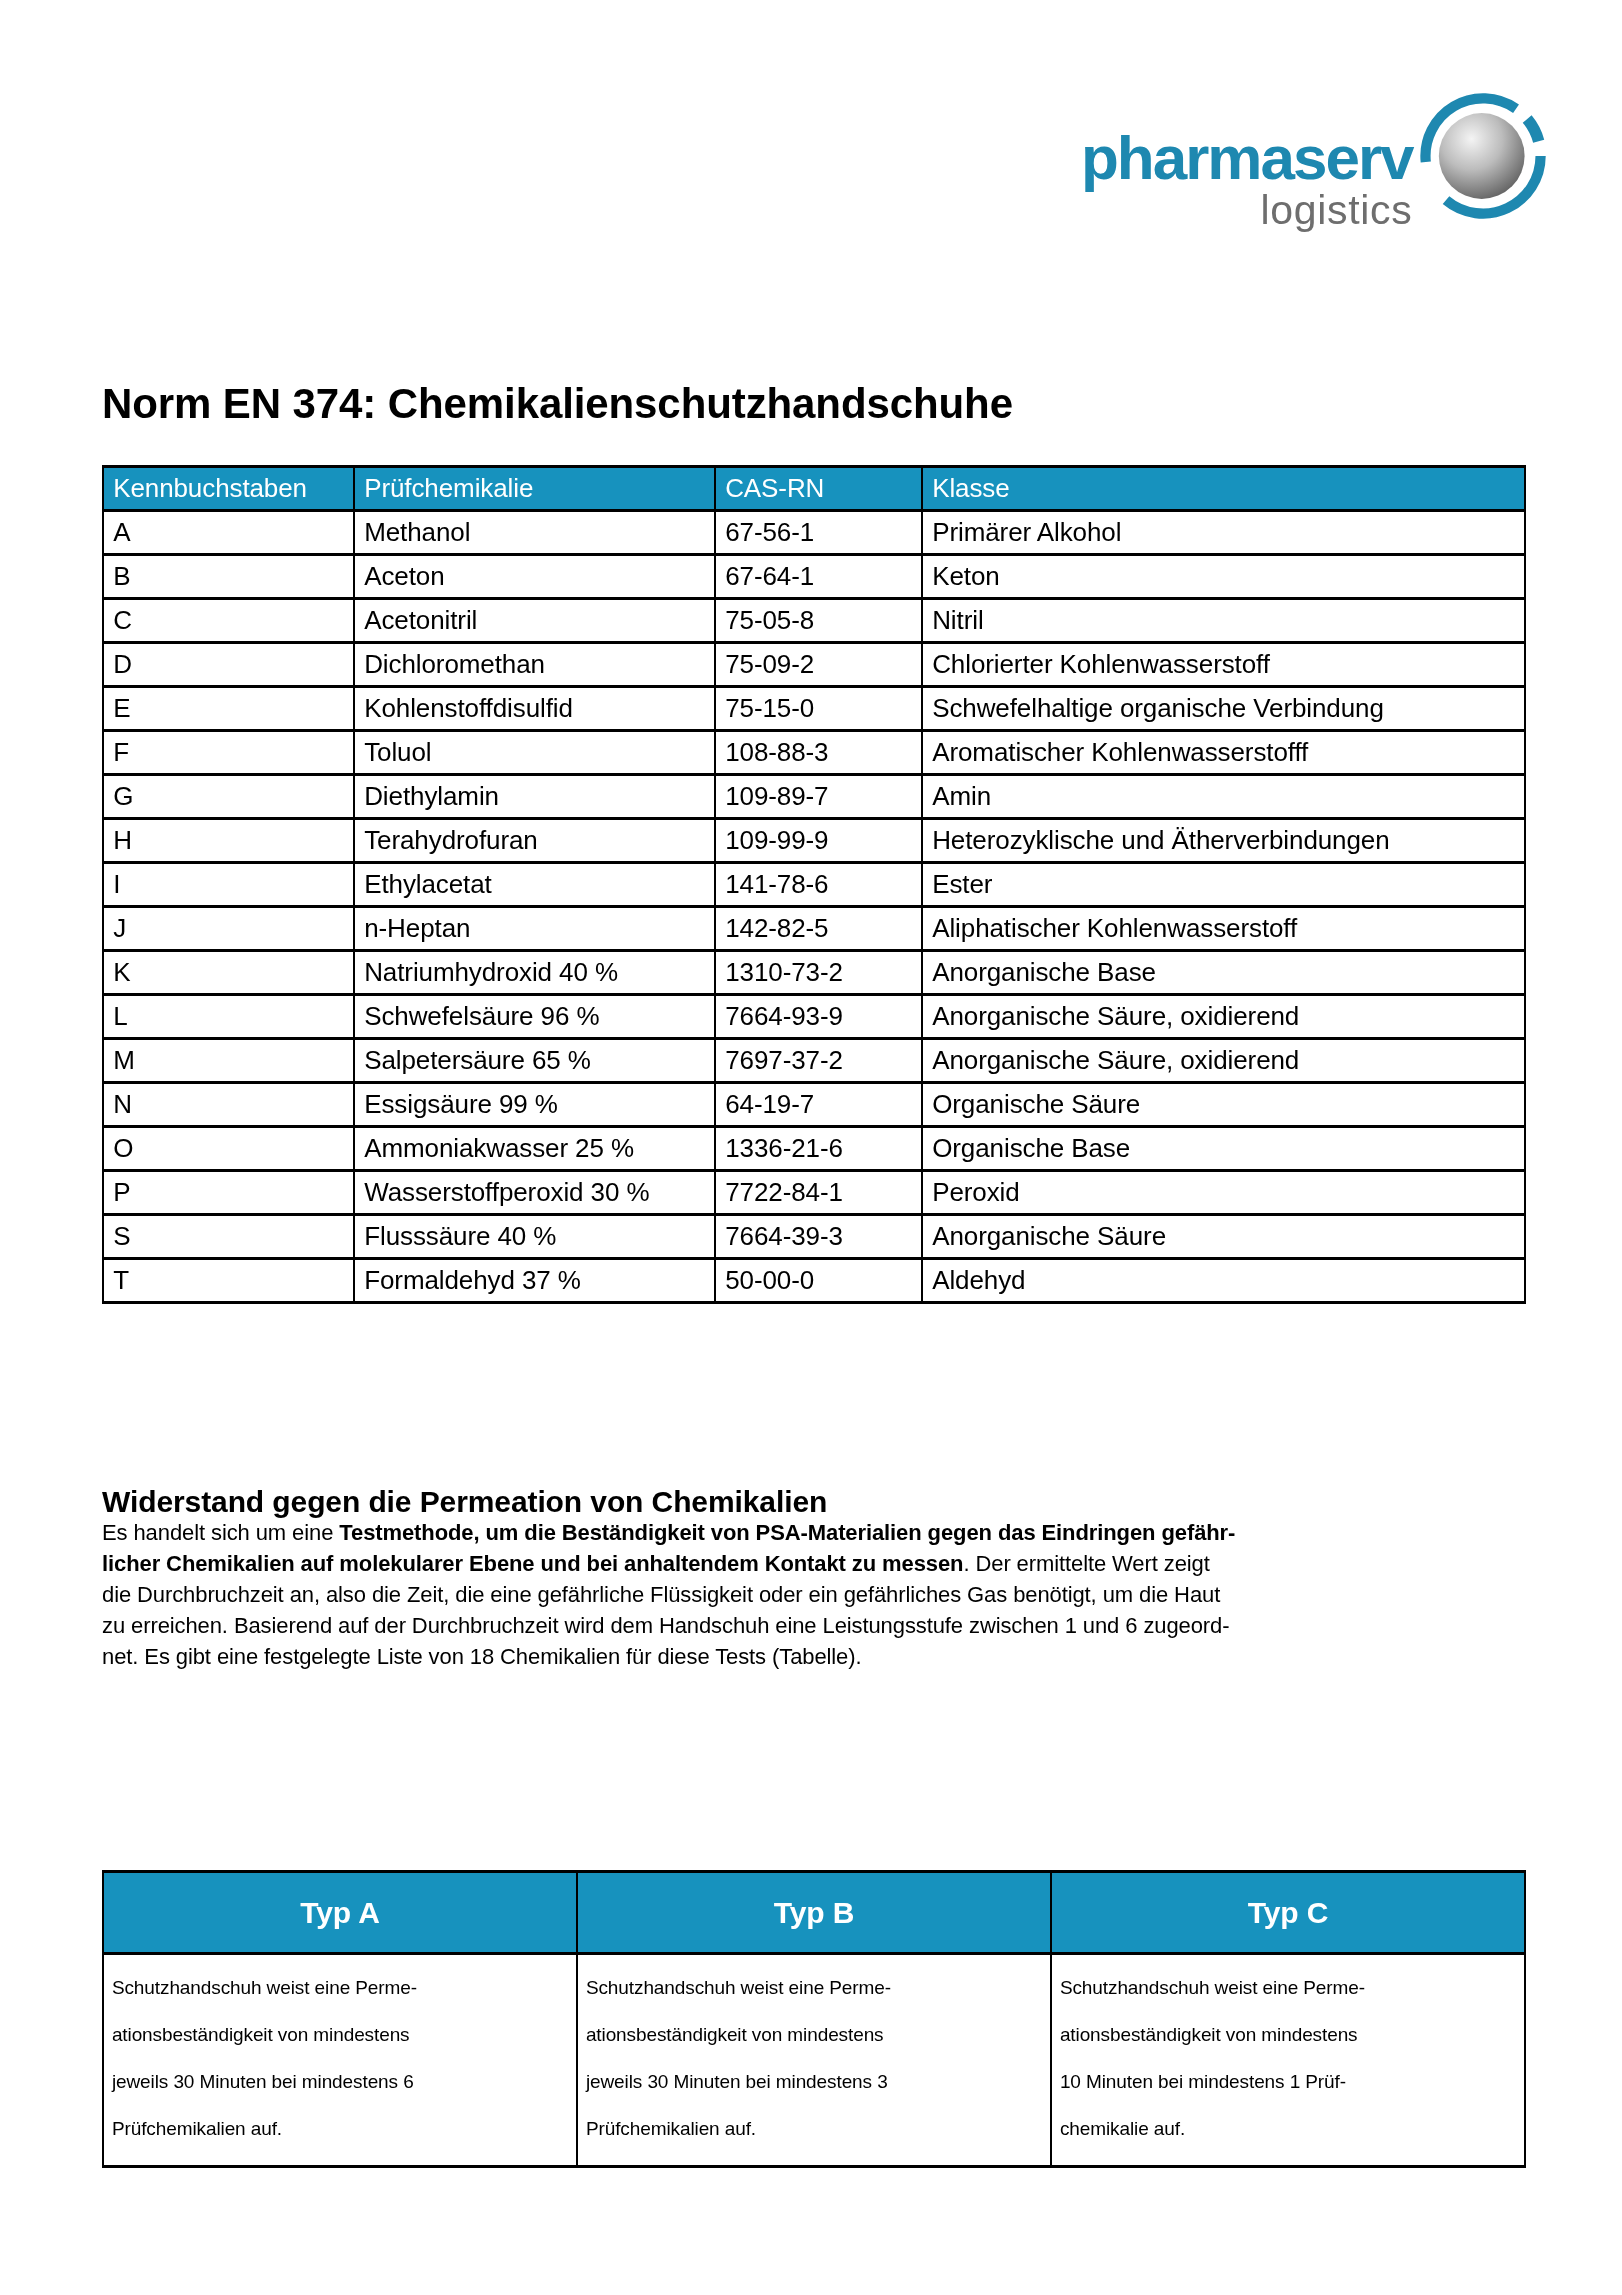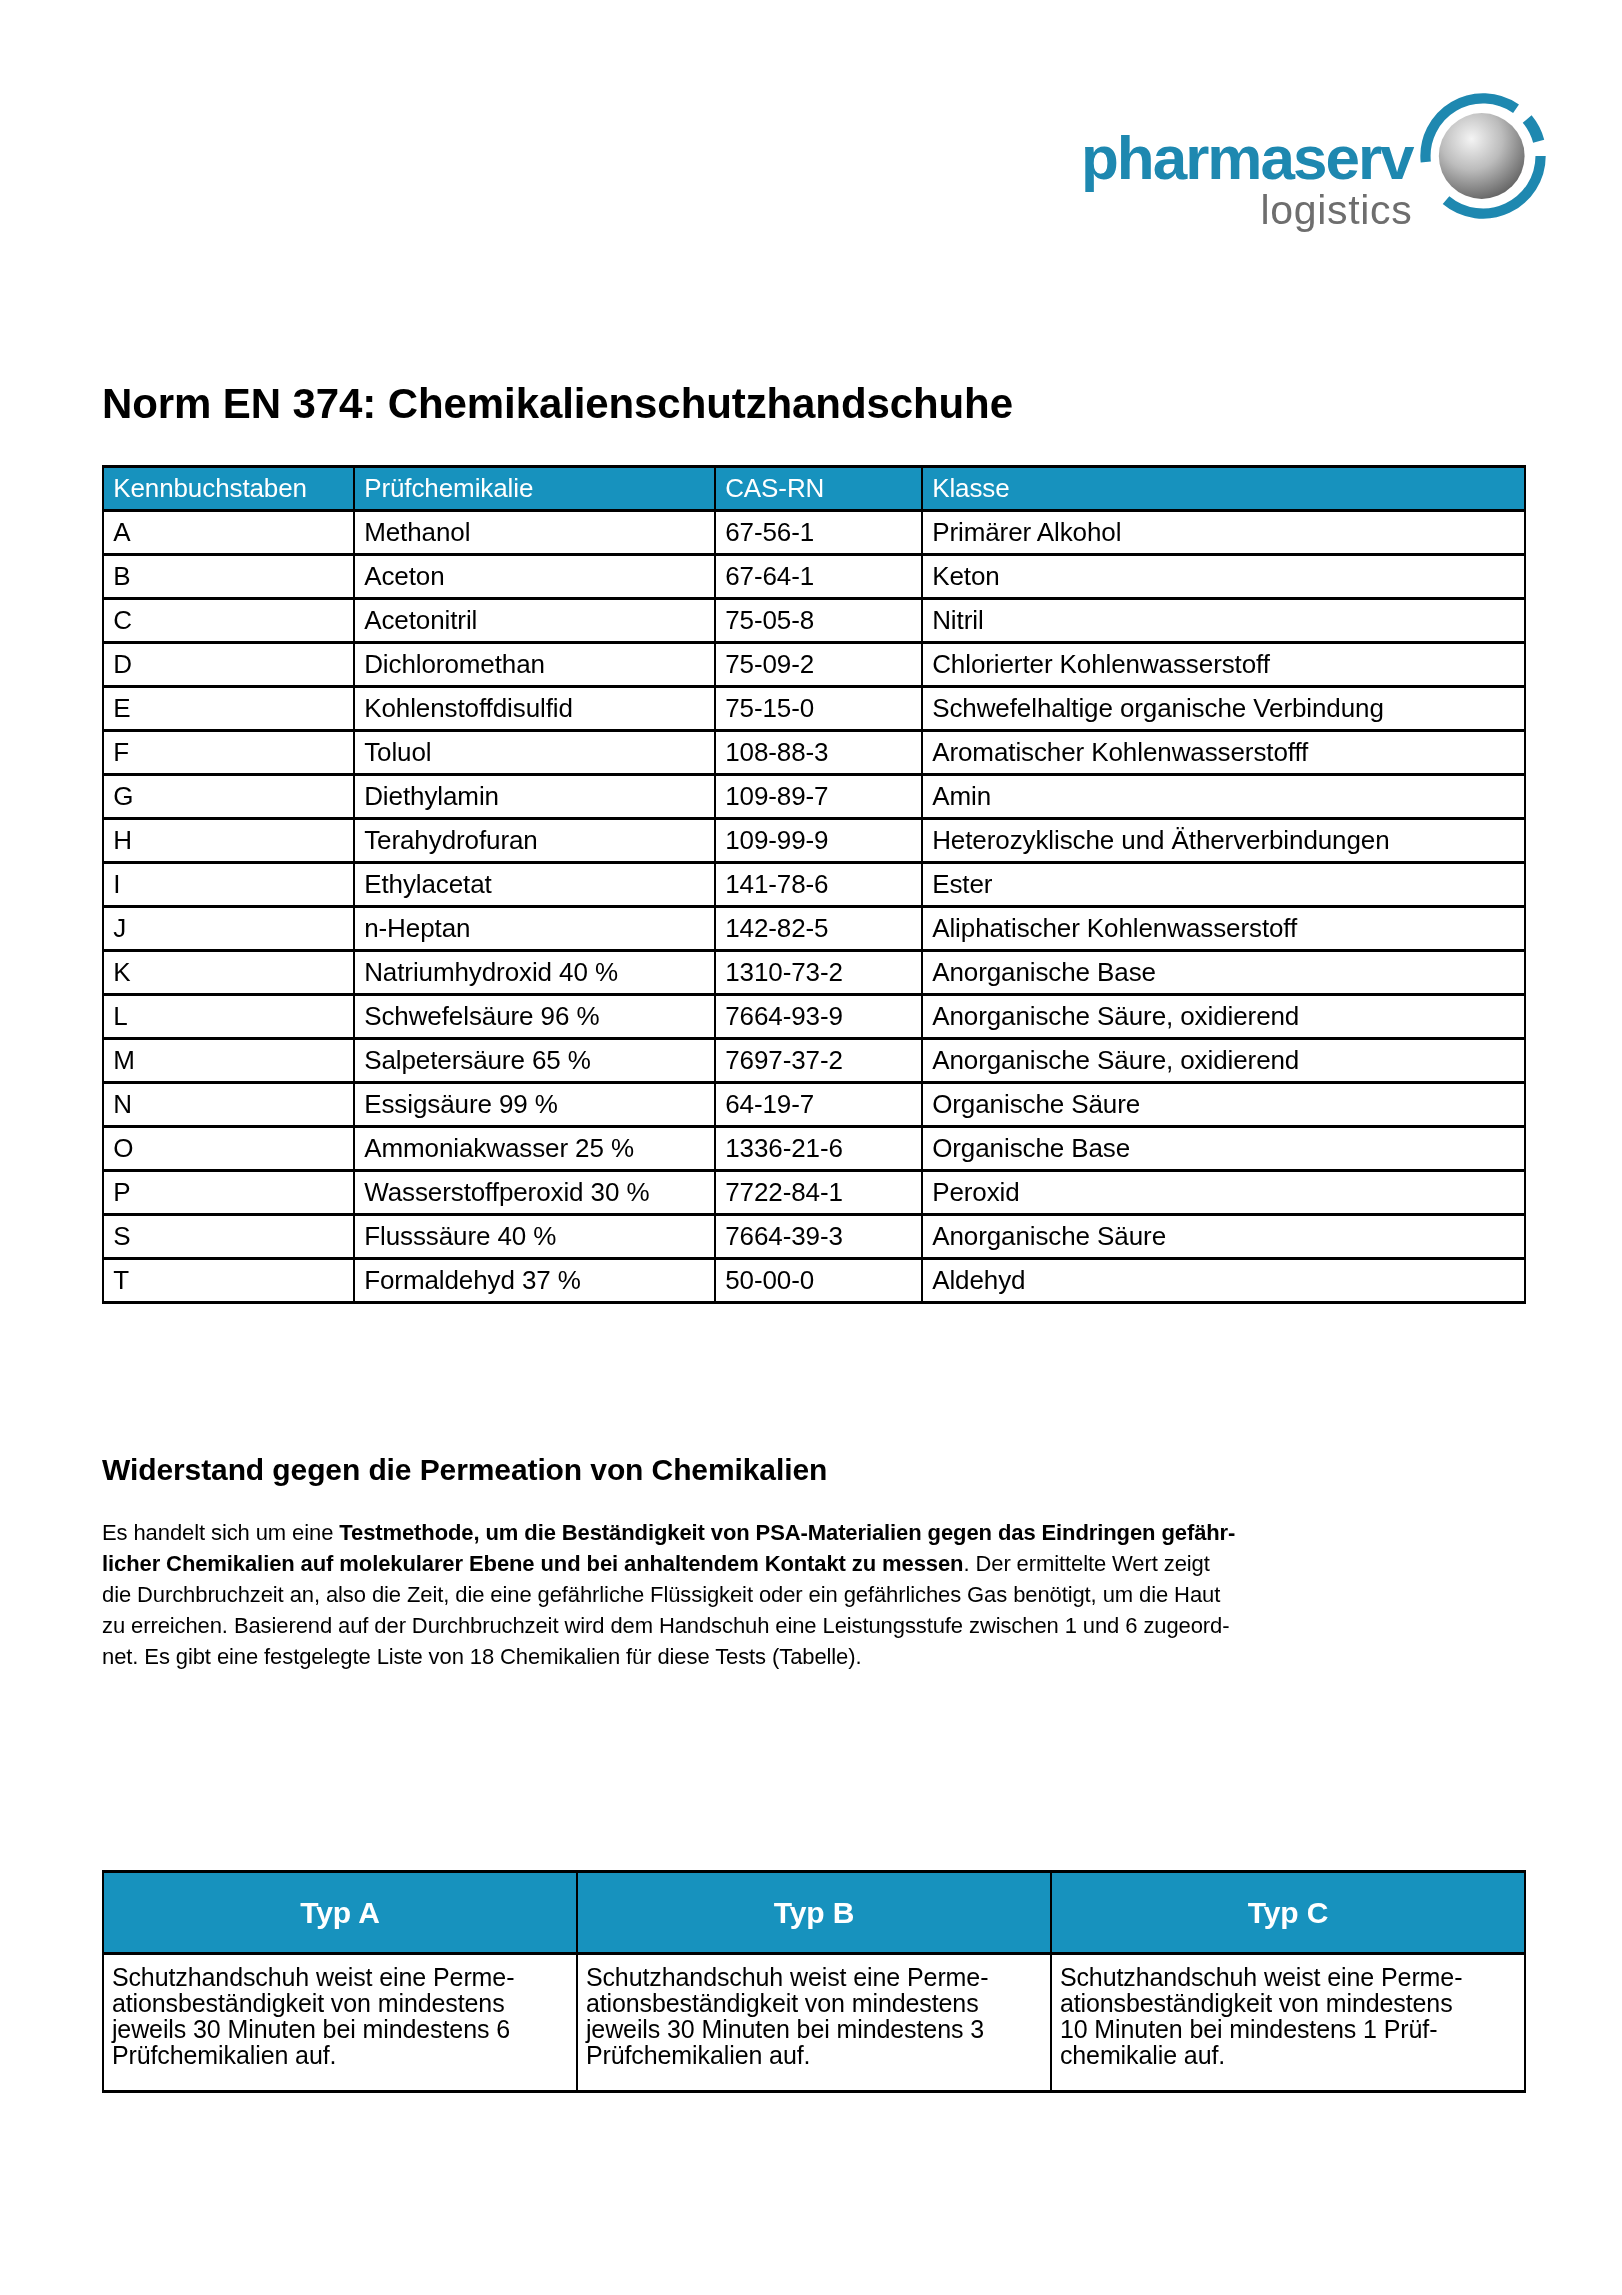--- a/index.html
+++ b/index.html
@@ -33,40 +33,40 @@
   .chem-table th, .chem-table td {
     border: 2.6px solid #000;
     border-top-width: 3.3px; border-bottom-width: 3.3px;
     font-size: 26px; text-align: left;
     padding: 0 3.9px 0 9.2px; height: 41px;
     vertical-align: middle; white-space: pre; overflow: hidden;
   }
   .chem-table th { color: #ffffff; font-weight: normal; }
 
   
-  .section-heading { position: absolute; top: 1428px; left: 102px; font-size: 30px; font-weight: bold; white-space: pre; }
+  .section-heading { position: absolute; top: 1460px; left: 102px; font-size: 30px; font-weight: bold; white-space: pre; }
   .para { position: absolute; left: 102px; width: 1459px; font-size: 22px; line-height: 31px; white-space: pre; }
   #para1 { top: 1495px; }
   #para2 { top: 1700px; }
 
   
   .type-table {
     position: absolute; top: 1870px; left: 102px;
     width: 1424px; border-collapse: collapse; table-layout: fixed;
   }
   .type-table th, .type-table td {
     border: 2.6px solid #000;
     border-top-width: 3.3px; border-bottom-width: 3.3px;
   }
   .type-table th {
     color: #ffffff; font-size: 30px; font-weight: bold;
     height: 77px; text-align: center; vertical-align: middle;
   }
   .type-table td {
-    font-size: 25px; line-height: 26px;
+    font-size: 19px; line-height: 47px;
     padding: 9.2px 5.2px 13px 7.9px; vertical-align: top;
     white-space: pre; overflow: hidden; height: 113px;
   }
 </style>
 </head>
 <body>
 
 <div class="page">
 
   <div class="logo">

